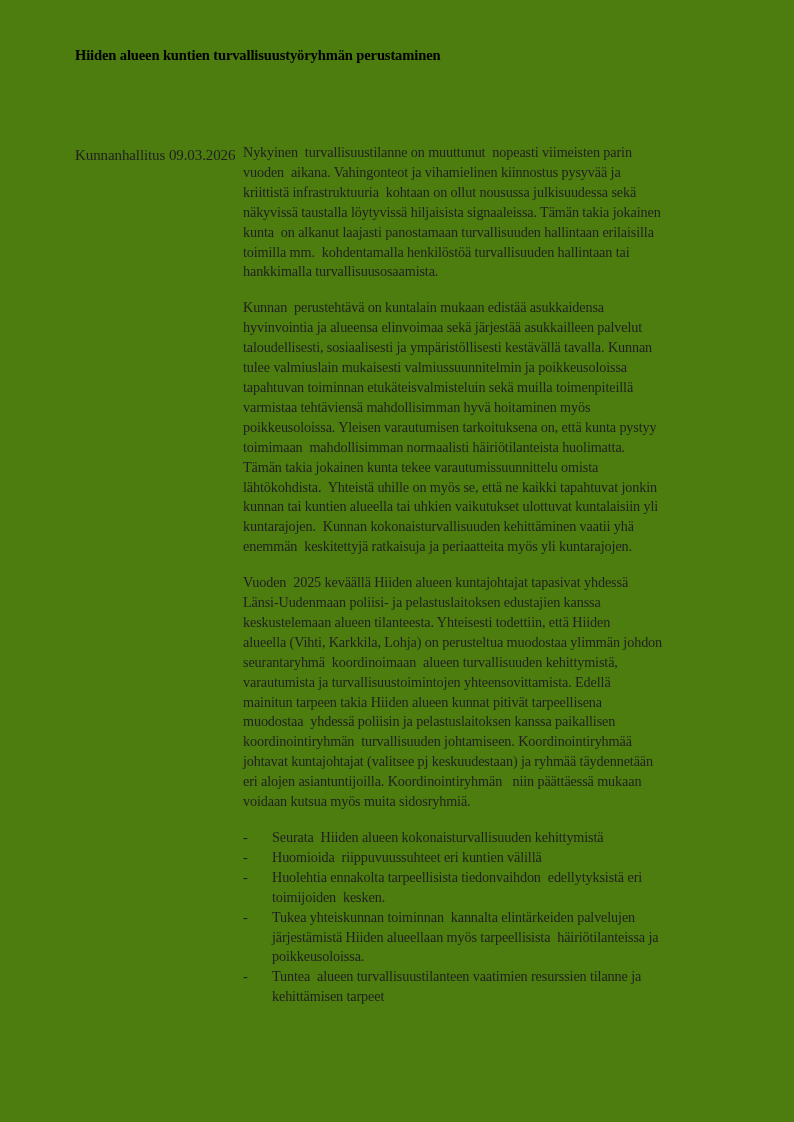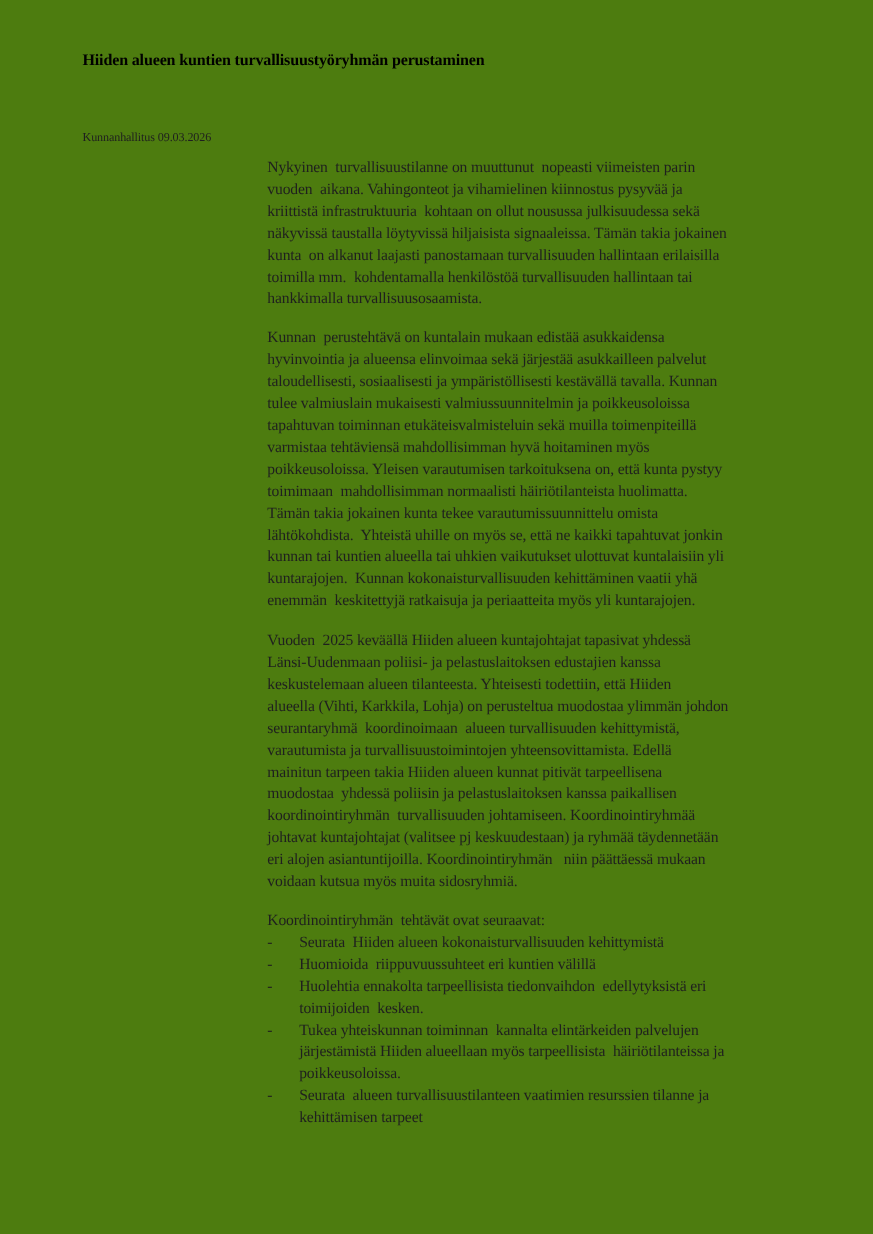--- a/index.html
+++ b/index.html
@@ -24,22 +24,22 @@
     margin: 0;
     font-size: 14.6px;
     font-weight: bold;
     letter-spacing: -0.15px;
     color: #000000;
     white-space: pre;
   }
   .meta-block {
     position: absolute;
     left: 75px;
-    top: 72px;
-    font-size: 11px;
+    top: 102px;
+    font-size: 15px;
     line-height: 21.6px;
     letter-spacing: -0.1px;
     white-space: pre;
   }
   .body-block {
     position: absolute;
     left: 243px;
     top: 143px;
     width: 525px;
     font-size: 14.2px;
@@ -111,21 +111,20 @@
 alueella (Vihti, Karkkila, Lohja) on perusteltua muodostaa ylimmän johdon
 seurantaryhmä  koordinoimaan  alueen turvallisuuden kehittymistä,
 varautumista ja turvallisuustoimintojen yhteensovittamista. Edellä
 mainitun tarpeen takia Hiiden alueen kunnat pitivät tarpeellisena
 muodostaa  yhdessä poliisin ja pelastuslaitoksen kanssa paikallisen
 koordinointiryhmän  turvallisuuden johtamiseen. Koordinointiryhmää
 johtavat kuntajohtajat (valitsee pj keskuudestaan) ja ryhmää täydennetään
 eri alojen asiantuntijoilla. Koordinointiryhmän   niin päättäessä mukaan
 voidaan kutsua myös muita sidosryhmiä.</p>
 
-    <p class="tasks-heading">Koordinointiryhmän  tehtävät ovat seuraavat:</p>
 
     <div class="task-list">
 
       <div class="task-item">
         <span class="dash">-</span>
         <div class="task-text">Seurata  Hiiden alueen kokonaisturvallisuuden kehittymistä</div>
       </div>
 
       <div class="task-item">
         <span class="dash">-</span>
@@ -140,19 +139,19 @@
 
       <div class="task-item">
         <span class="dash">-</span>
         <div class="task-text">Tukea yhteiskunnan toiminnan  kannalta elintärkeiden palvelujen
 järjestämistä Hiiden alueellaan myös tarpeellisista  häiriötilanteissa ja
 poikkeusoloissa.</div>
       </div>
 
       <div class="task-item">
         <span class="dash">-</span>
-        <div class="task-text">Seurata  alueen turvallisuustilanteen vaatimien resurssien tilanne ja
+        <div class="task-text">Tuntea  alueen turvallisuustilanteen vaatimien resurssien tilanne ja
 kehittämisen tarpeet</div>
       </div>
 
     </div>
   </div>
 </div>
 
 </body></html>

